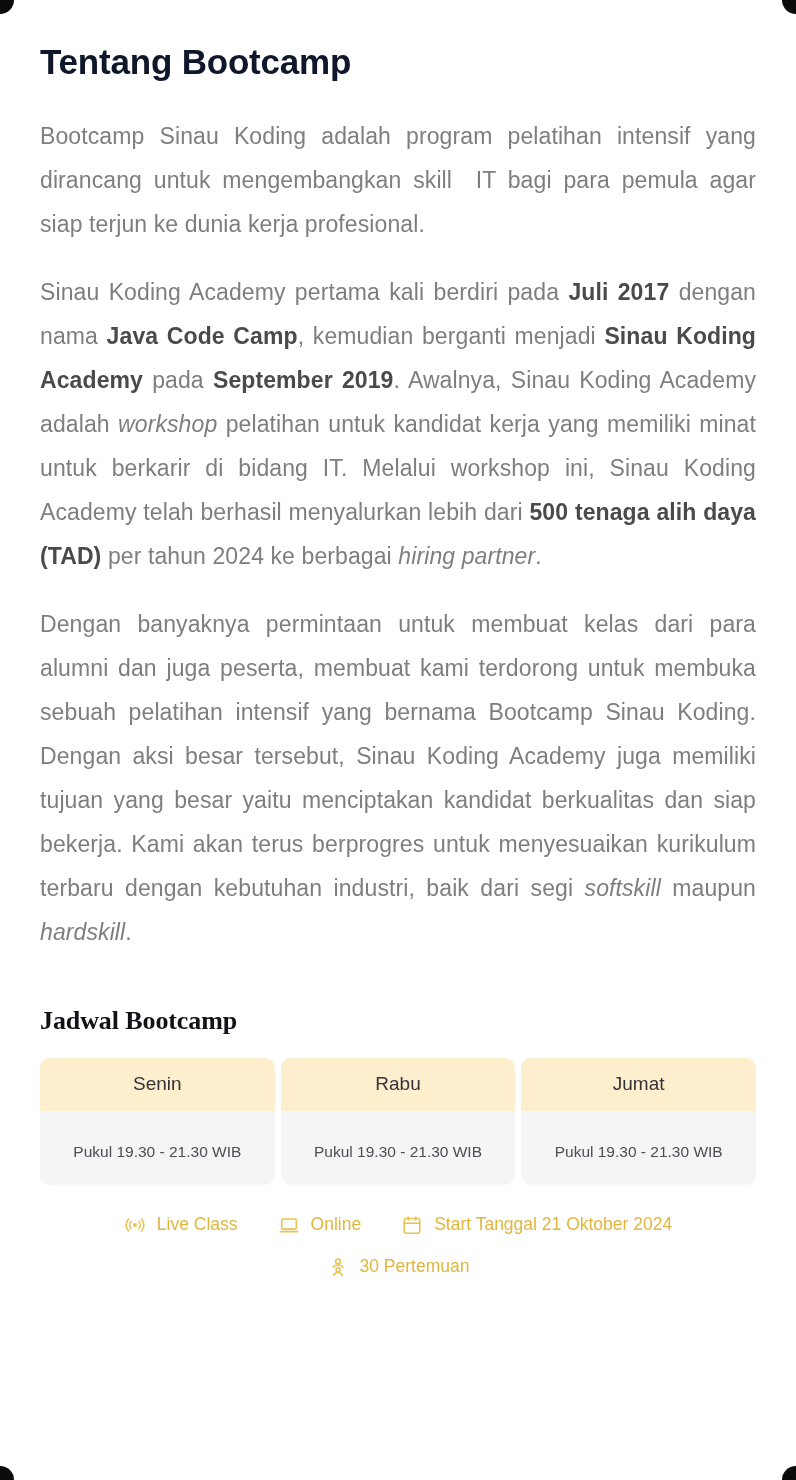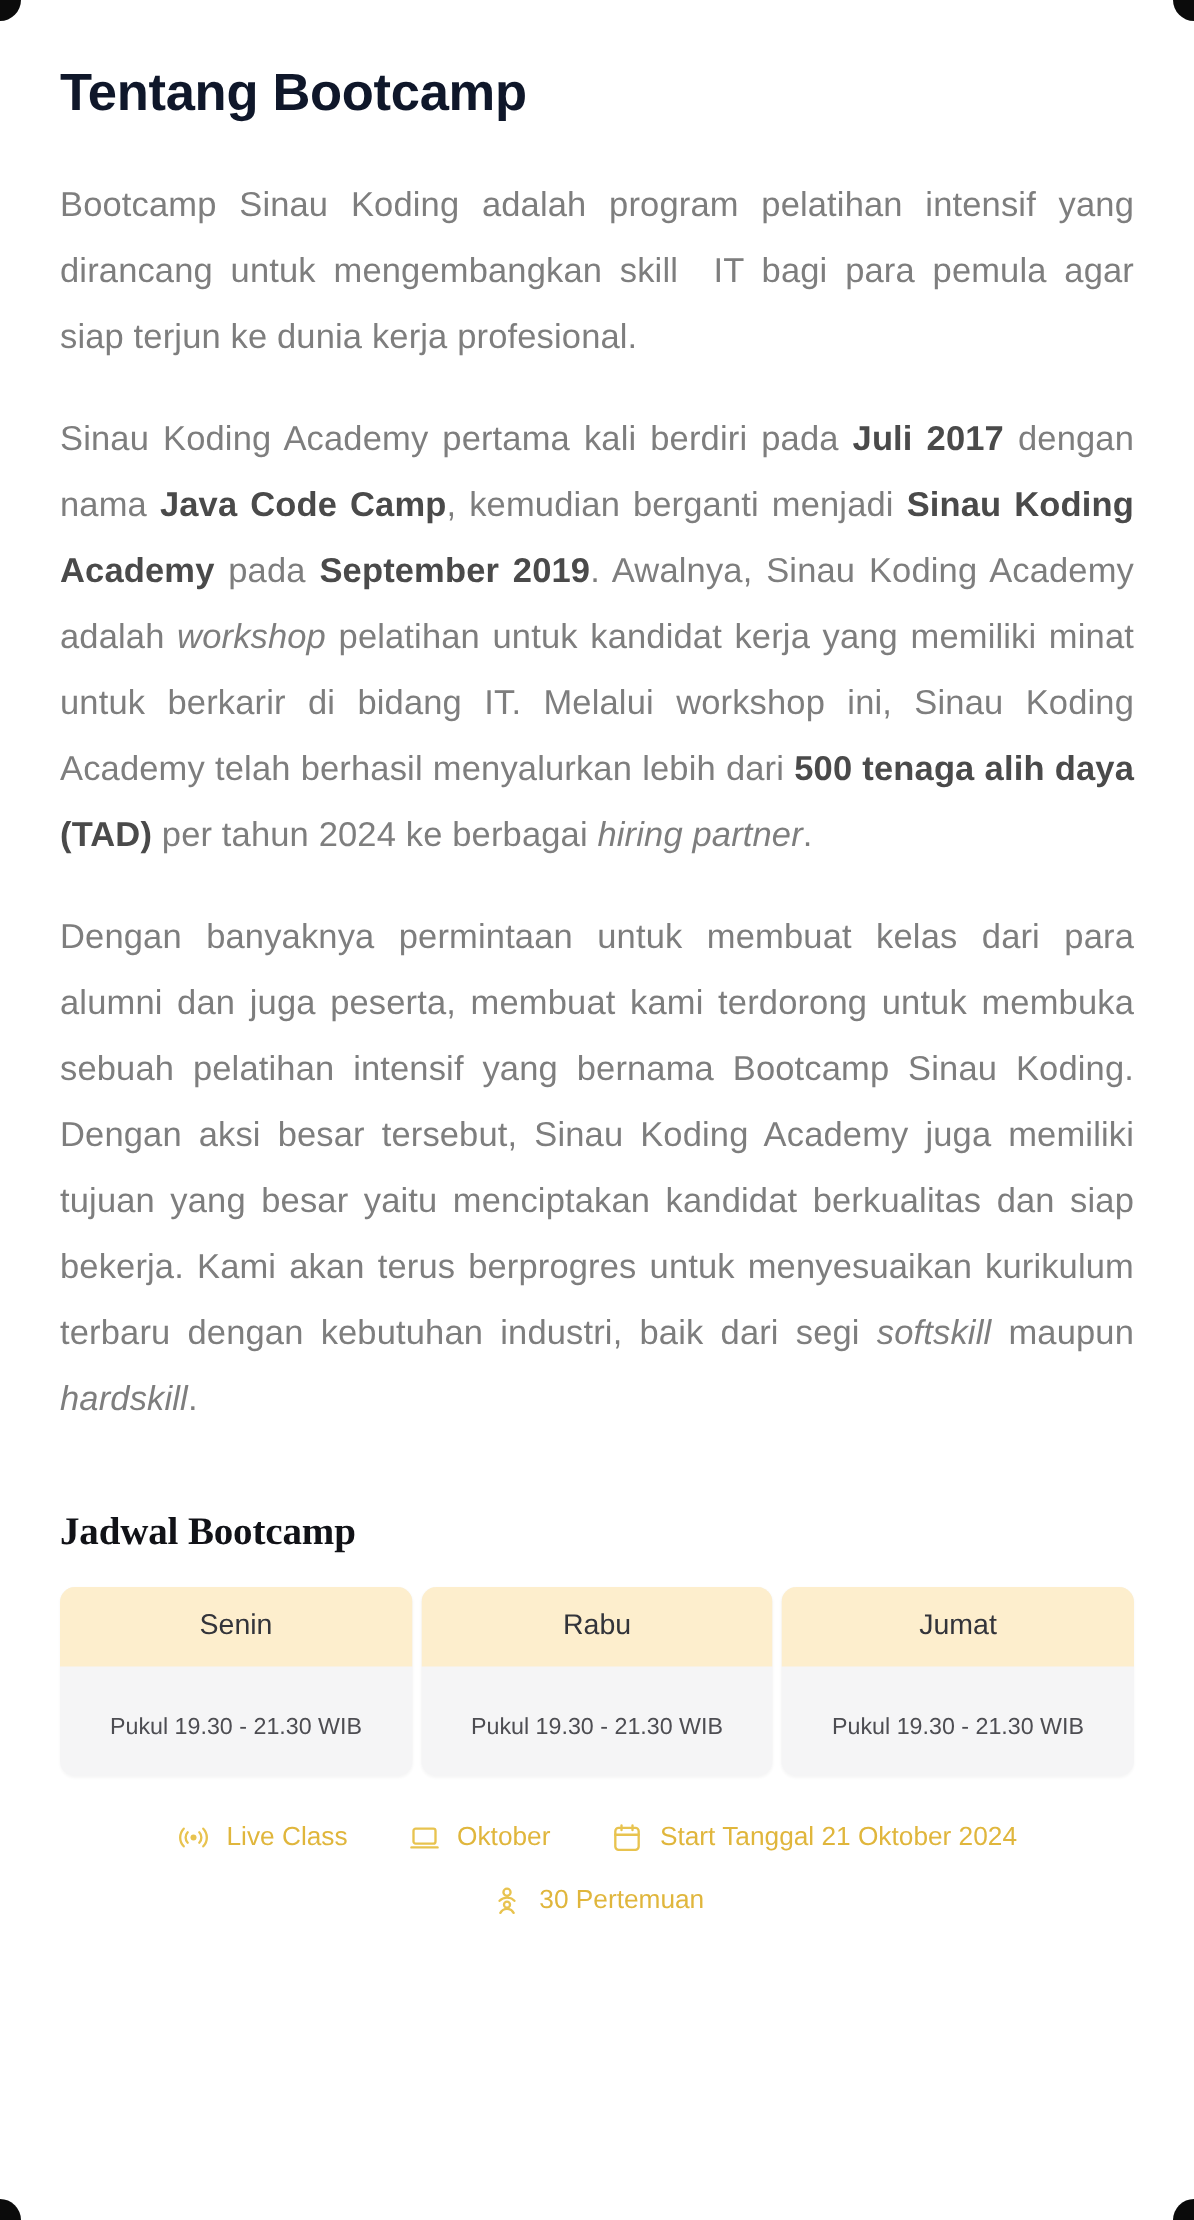--- a/index.html
+++ b/index.html
@@ -175,21 +175,21 @@
       <span>Live Class</span>
     </div>
 
     <div class="meta-item">
       <span class="ico">
         <svg width="22" height="22" viewBox="0 0 24 24" fill="none" stroke="currentColor" stroke-width="1.7" stroke-linecap="round" stroke-linejoin="round">
           <rect x="4" y="5.5" width="16" height="11" rx="1.6"></rect>
           <path d="M2.5 19.2h19"></path>
         </svg>
       </span>
-      <span>Oktober</span>
+      <span>Online</span>
     </div>
 
     <div class="meta-item">
       <span class="ico">
         <svg width="22" height="22" viewBox="0 0 24 24" fill="none" stroke="currentColor" stroke-width="1.7" stroke-linecap="round" stroke-linejoin="round">
           <rect x="3.5" y="5" width="17" height="16" rx="2.4"></rect>
           <path d="M3.5 10h17"></path>
           <path d="M8 3.2v3.4"></path>
           <path d="M16 3.2v3.4"></path>
         </svg>

